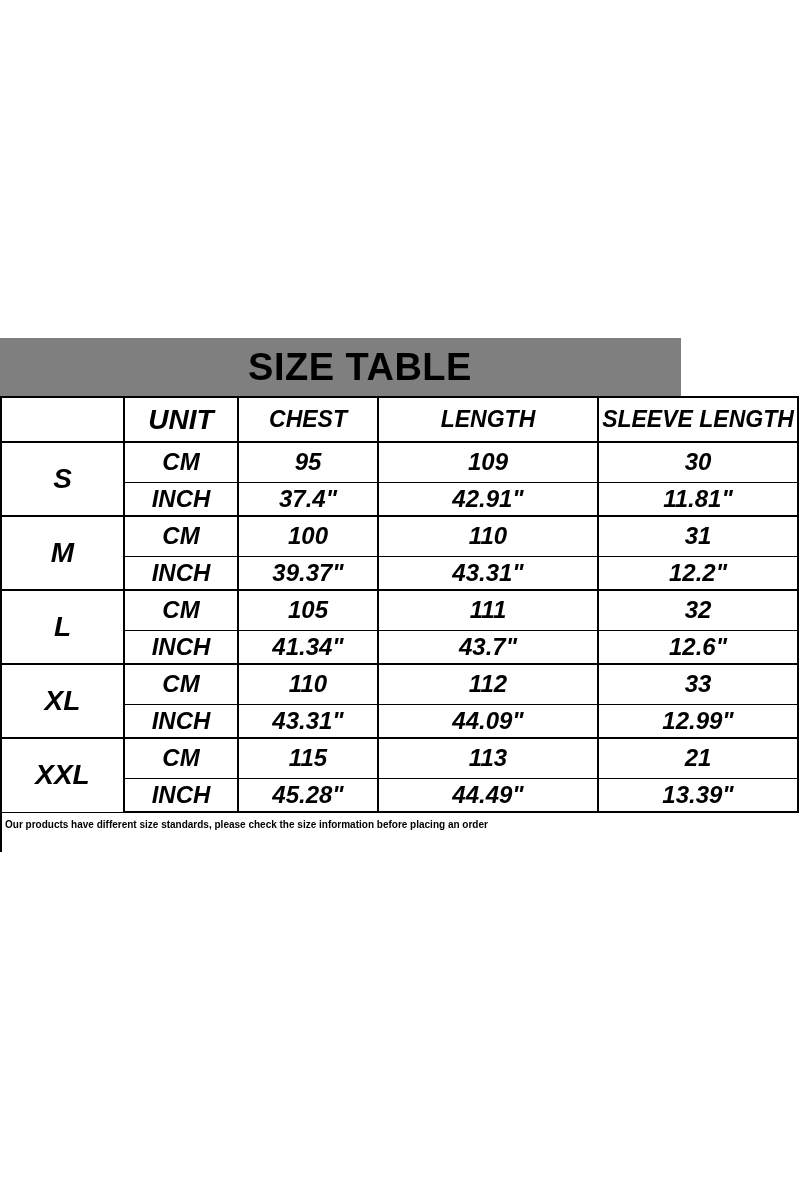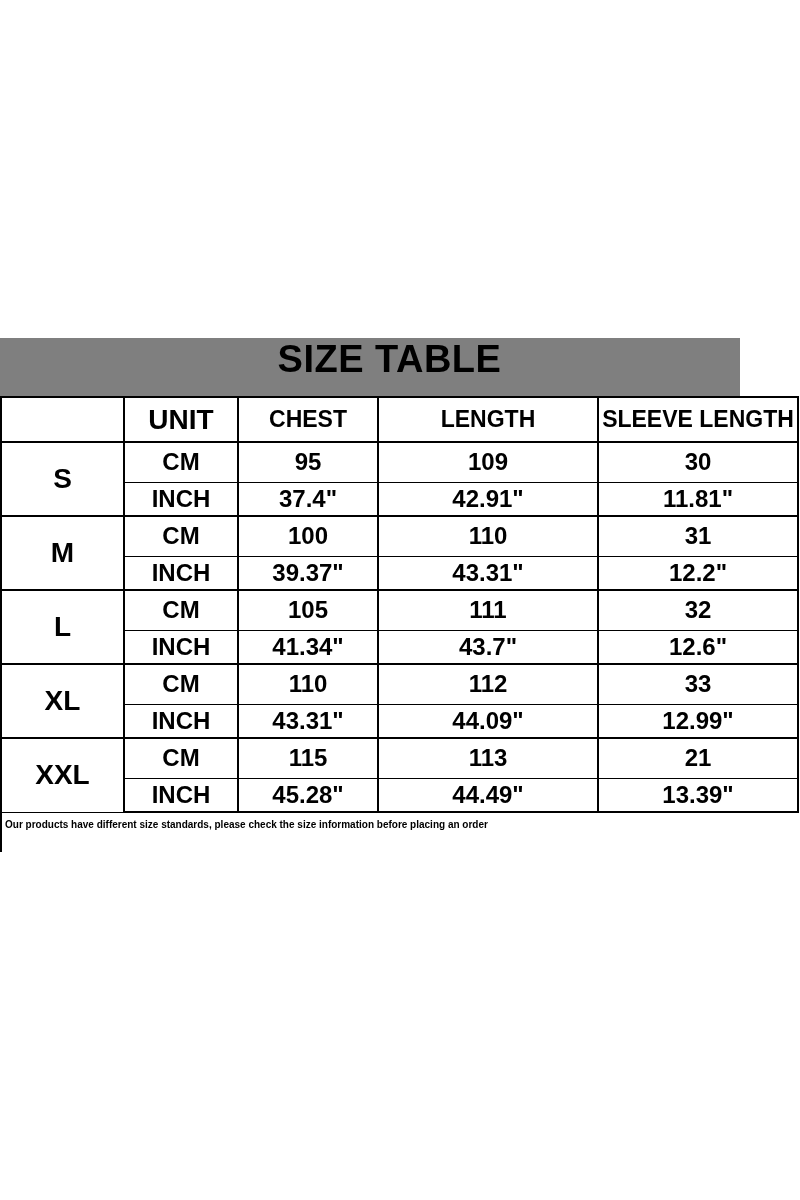--- a/index.html
+++ b/index.html
@@ -10,38 +10,39 @@
     font-family: "Liberation Sans", sans-serif;
     color: #000000;
     overflow: hidden;
   }
   .spacer-top {
     width: 800px;
     height: 338px;
     background: #ffffff;
   }
   .title-bar {
-    width: 740px;
+    width: 681px;
     height: 58px;
     background: var(--title-bg, #7f7f7f);
     display: flex;
-    align-items: flex-start;
+    align-items: center;
     justify-content: center;
     padding-left: 39px;
   }
   .title-text {
     font-size: 38px;
     font-weight: bold;
     letter-spacing: 0.5px;
     color: #000000;
   }
   table.size-table {
     border-collapse: collapse;
     table-layout: fixed;
     width: 797px;
+    font-style: italic;
   }
   table.size-table th,
   table.size-table td {
     border: 2px solid var(--border-color, #000);
     text-align: center;
     vertical-align: middle;
     padding: 0;
     font-weight: bold;
     color: #000000;
     overflow: hidden;

